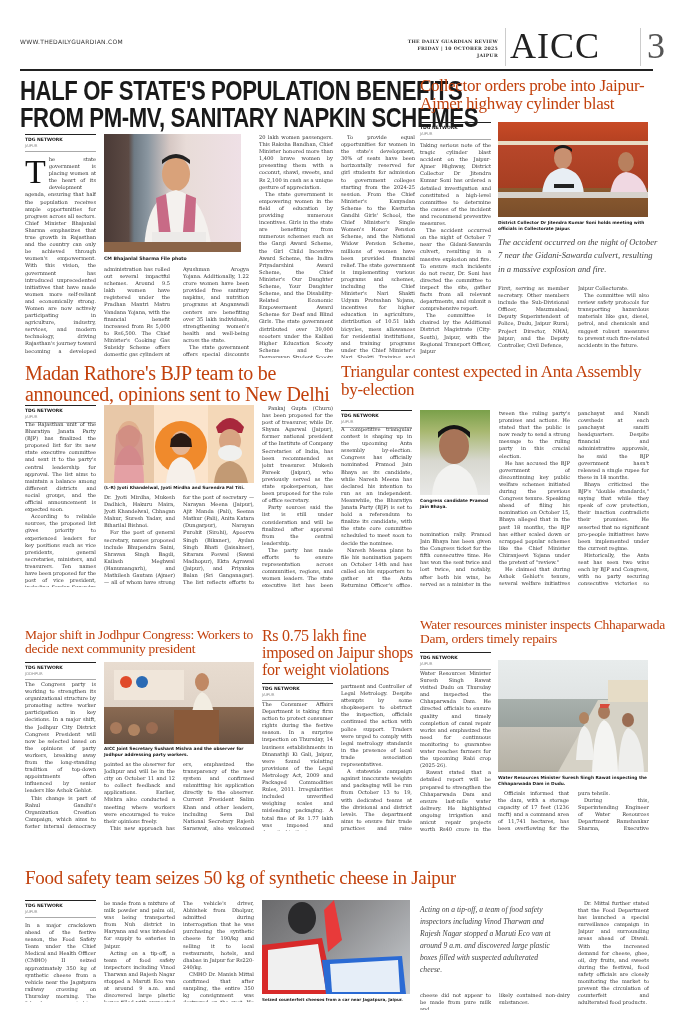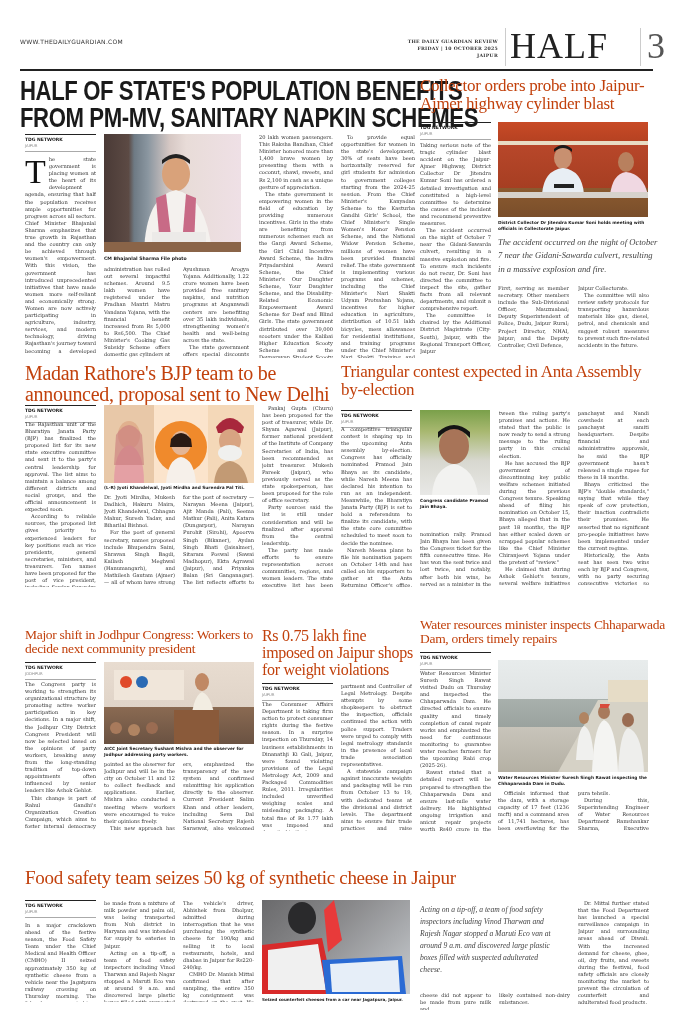--- a/index.html
+++ b/index.html
@@ -27,21 +27,21 @@
 </head>
 <body>
 
 <div class="abs masthead-url">WWW.THEDAILYGUARDIAN.COM</div>
 <div class="abs masthead-info">
   <div>THE DAILY GUARDIAN REVIEW</div>
   <div>FRIDAY | 10 OCTOBER 2025</div>
   <div>JAIPUR</div>
 </div>
 <div class="abs masthead-vrule" style="left:505px;top:28px;height:38px"></div>
-<div class="abs section-name">HALF</div>
+<div class="abs section-name">AICC</div>
 <div class="abs masthead-vrule" style="left:640px;top:28px;height:38px"></div>
 <div class="abs page-num">3</div>
 <div class="abs top-rule"></div>
 
 <div>
   <div class="abs head-sans" style="left:20px;top:77px;font-size:27px;line-height:29px">HALF OF STATE'S POPULATION BENEFITS</div>
   <div class="abs head-sans" style="left:20px;top:104px;font-size:27px;line-height:29px">FROM PM-MV, SANITARY NAPKIN SCHEMES</div>
   <div class="abs byline" style="left:25px;top:134px;width:71px">
     <span class="net">TDG NETWORK</span>
     <span class="loc">JAIPUR</span>
@@ -106,21 +106,21 @@
   <div class="abs col" style="left:498px;top:285px;width:71px;height:72px">
     <p class="noind">First, serving as member secretary. Other members include the Sub-Divisional Officer, Mauzmabad; Deputy Superintendent of Police, Dudu, Jaipur Rural; Project Director, NHAI, Jaipur; and the Deputy Controller, Civil Defence,</p>
   </div>
   <div class="abs col" style="left:578px;top:285px;width:71px;height:72px">
     <p class="noind">Jaipur Collectorate.</p>
     <p>The committee will also review safety protocols for transporting hazardous materials like gas, diesel, petrol, and chemicals and suggest robust measures to prevent such fire-related accidents in the future.</p>
   </div>
 </div>
 
 <div>
-  <div class="abs head-serif" style="left:25px;top:363px;width:310px;font-size:20px">Madan Rathore's BJP team to be announced, proposal sent to New Delhi</div>
+  <div class="abs head-serif" style="left:25px;top:363px;width:310px;font-size:20px">Madan Rathore's BJP team to be announced, opinions sent to New Delhi</div>
   <div class="abs byline" style="left:25px;top:405px;width:71px">
     <span class="net">TDG NETWORK</span>
     <span class="loc">JAIPUR</span>
   </div>
   <div class="abs col" style="left:25px;top:421px;width:71px;height:166px">
     <p class="noind">The Rajasthan unit of the Bharatiya Janata Party (BJP) has finalized the proposed list for its new state executive committee and sent it to the party's central leadership for approval. The list aims to maintain a balance among different districts and social groups, and the official announcement is expected soon.</p>
     <p>According to reliable sources, the proposed list gives priority to experienced leaders for key positions such as vice presidents, general secretaries, ministers, and treasurers. Ten names have been proposed for the post of vice president, including Sardar Surendra Pal Singh TT, Vijendra Poonia, Nahar Singh Jodha,</p>
   </div>
   <div class="abs photo" style="left:104px;top:405px;width:150px;height:78px;background:#fbe4cc">
     <svg width="150" height="78" viewBox="0 0 150 78">

